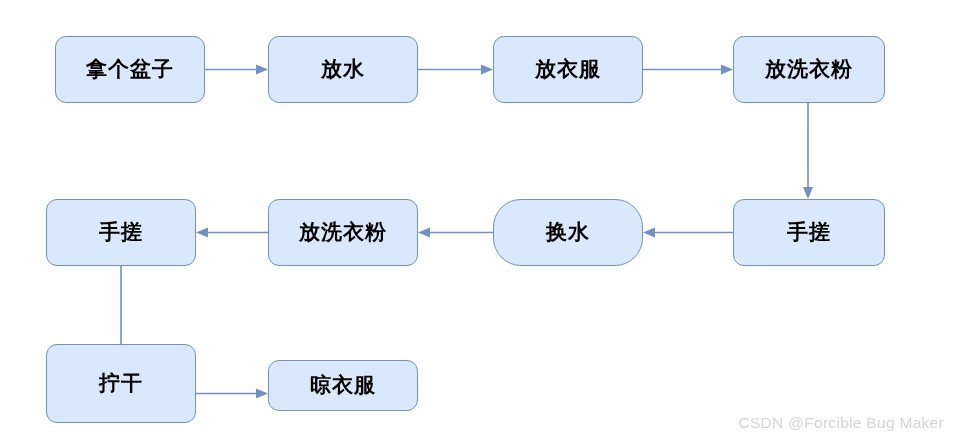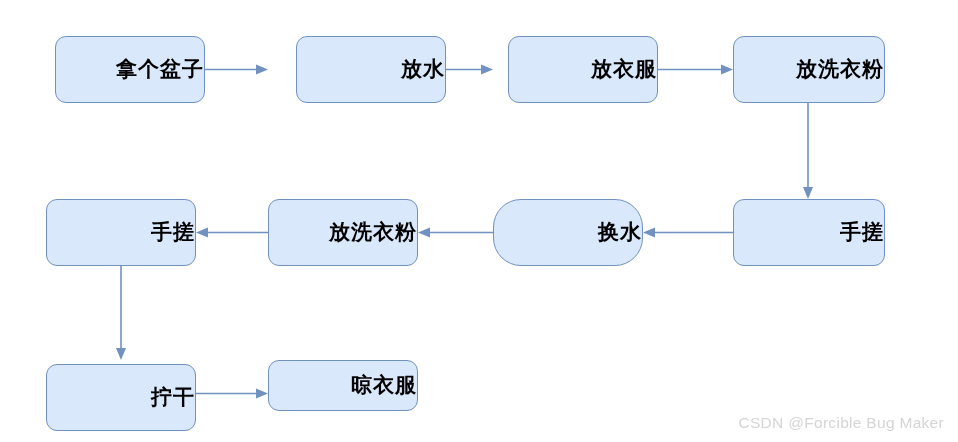--- a/index.html
+++ b/index.html
@@ -20,21 +20,21 @@
     background: #ffffff;
   }
   .node {
     position: absolute;
     box-sizing: border-box;
     background: #dae8fc;
     border: 1.4px solid #7191c0;
     border-radius: 11px;
     display: flex;
     align-items: center;
-    justify-content: flex-end;
+    justify-content: center;
     color: #000000;
     font-weight: bold;
     font-size: 21px;
     letter-spacing: 1px;
     line-height: 1;
     text-rendering: geometricPrecision;
   }
   #edges {
     position: absolute;
     left: 0;
@@ -114,25 +114,25 @@
     <g>
       <line class="edge-line" x1="196" y1="393.5" x2="258" y2="393.5"></line>
       <polygon class="edge-head" points="268,393.5 256,388.5 256,398.5"></polygon>
     </g>
   </svg>
 
   <div class="node" style="left:55px;  top:36px;  width:150px; height:67px;">
     <span>拿个盆子</span>
   </div>
 
-  <div class="node" style="left:268px; top:36px;  width:150px; height:67px;margin-left:28px;">
+  <div class="node" style="left:268px; top:36px;  width:150px; height:67px;">
     <span>放水</span>
   </div>
 
-  <div class="node" style="left:508px; top:36px;  width:150px; height:67px;">
+  <div class="node" style="left:493px; top:36px;  width:150px; height:67px;">
     <span>放衣服</span>
   </div>
 
   <div class="node" style="left:733px; top:36px;  width:152px; height:67px;">
     <span>放洗衣粉</span>
   </div>
 
   <div class="node" style="left:733px; top:199px; width:152px; height:67px;">
     <span>手搓</span>
   </div>
@@ -142,21 +142,21 @@
   </div>
 
   <div class="node" style="left:268px; top:199px; width:150px; height:67px;">
     <span>放洗衣粉</span>
   </div>
 
   <div class="node" style="left:46px;  top:199px; width:150px; height:67px;">
     <span>手搓</span>
   </div>
 
-  <div class="node" style="left:46px;  top:364px; width:150px; height:67px;">
+  <div class="node" style="left:46px;  top:344px; width:150px; height:79px;">
     <span>拧干</span>
   </div>
 
   <div class="node" style="left:268px; top:360px; width:150px; height:51px;">
     <span>晾衣服</span>
   </div>
 
   <div class="watermark">CSDN @Forcible Bug Maker</div>
 
 </div>

